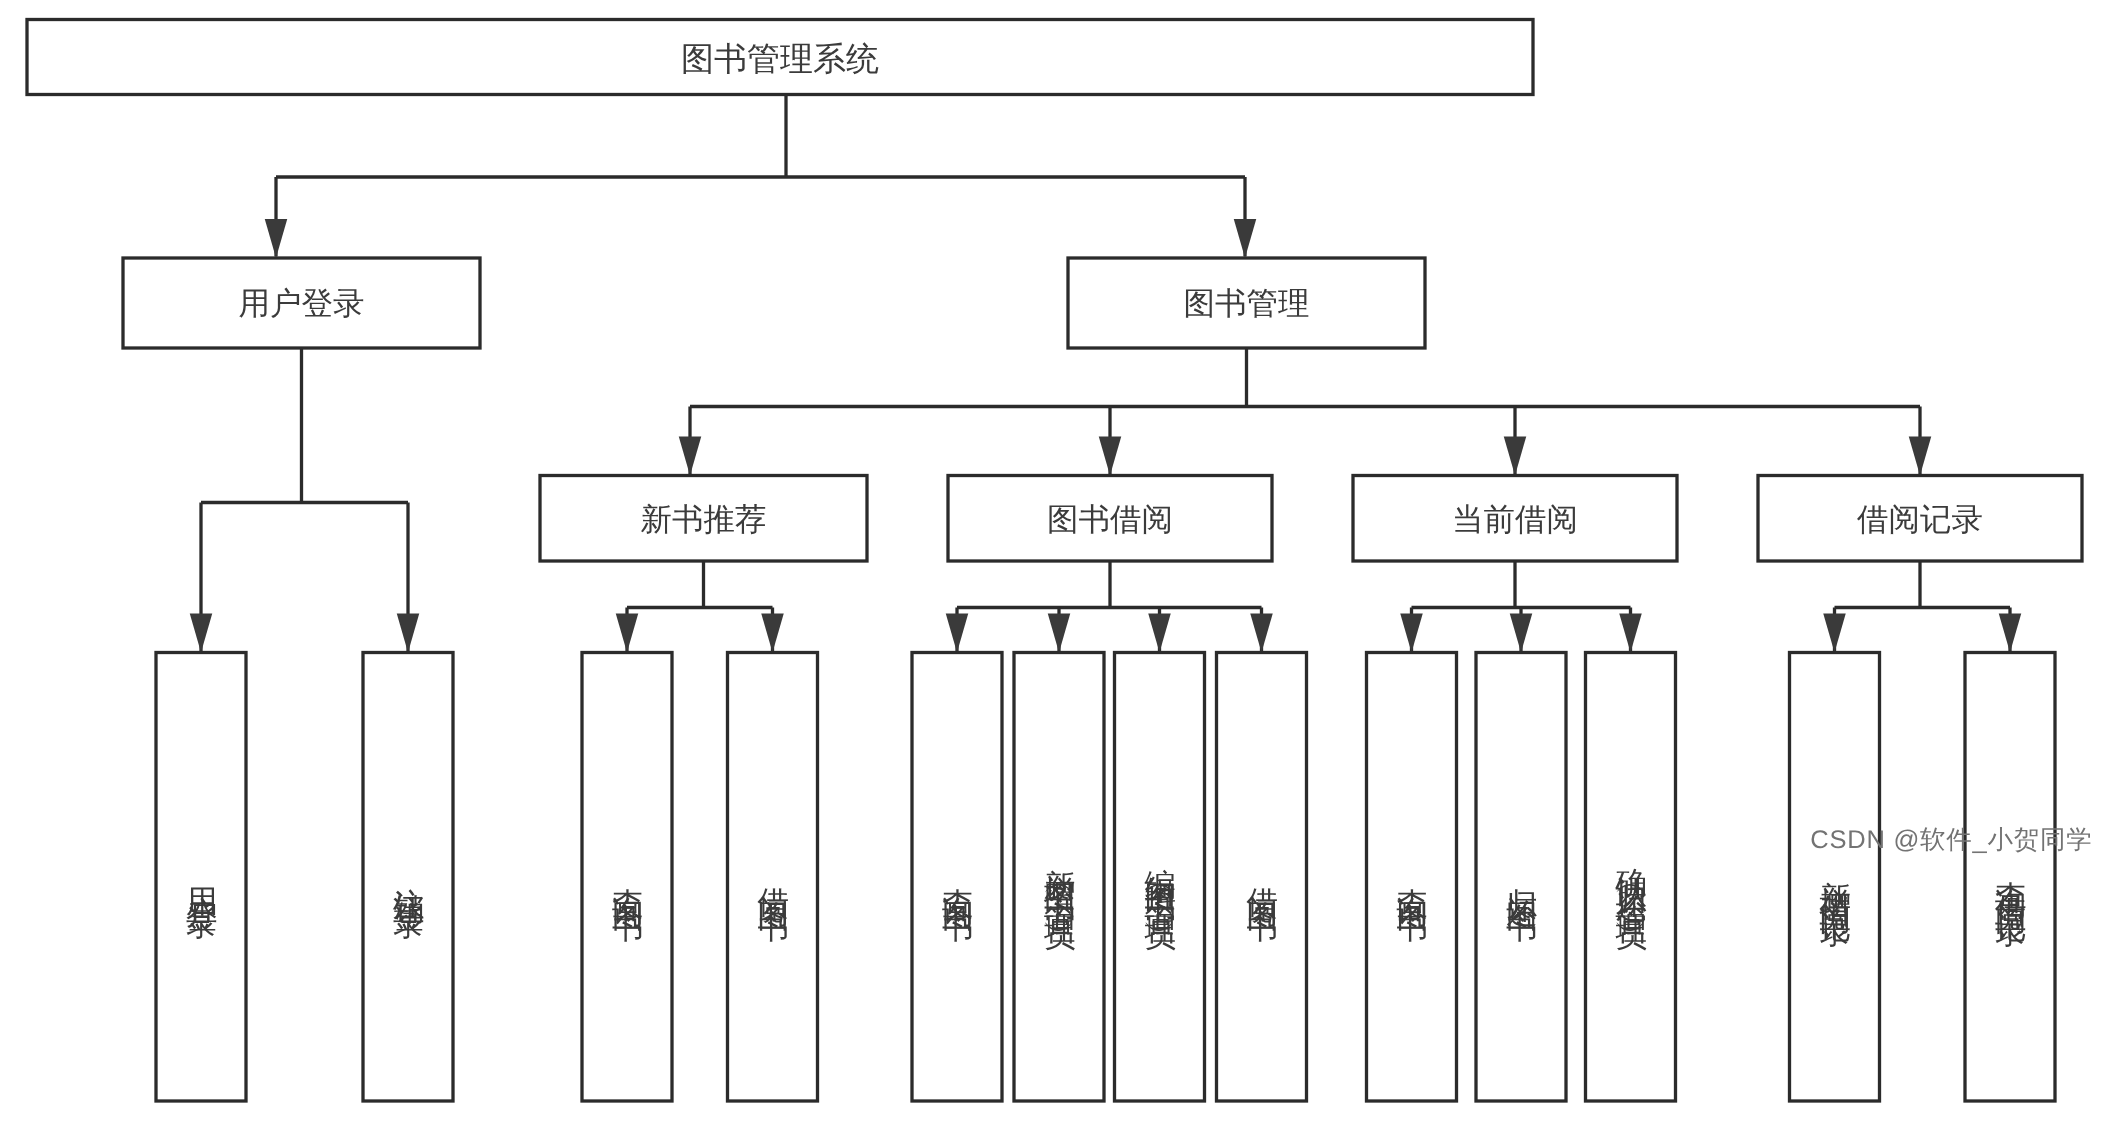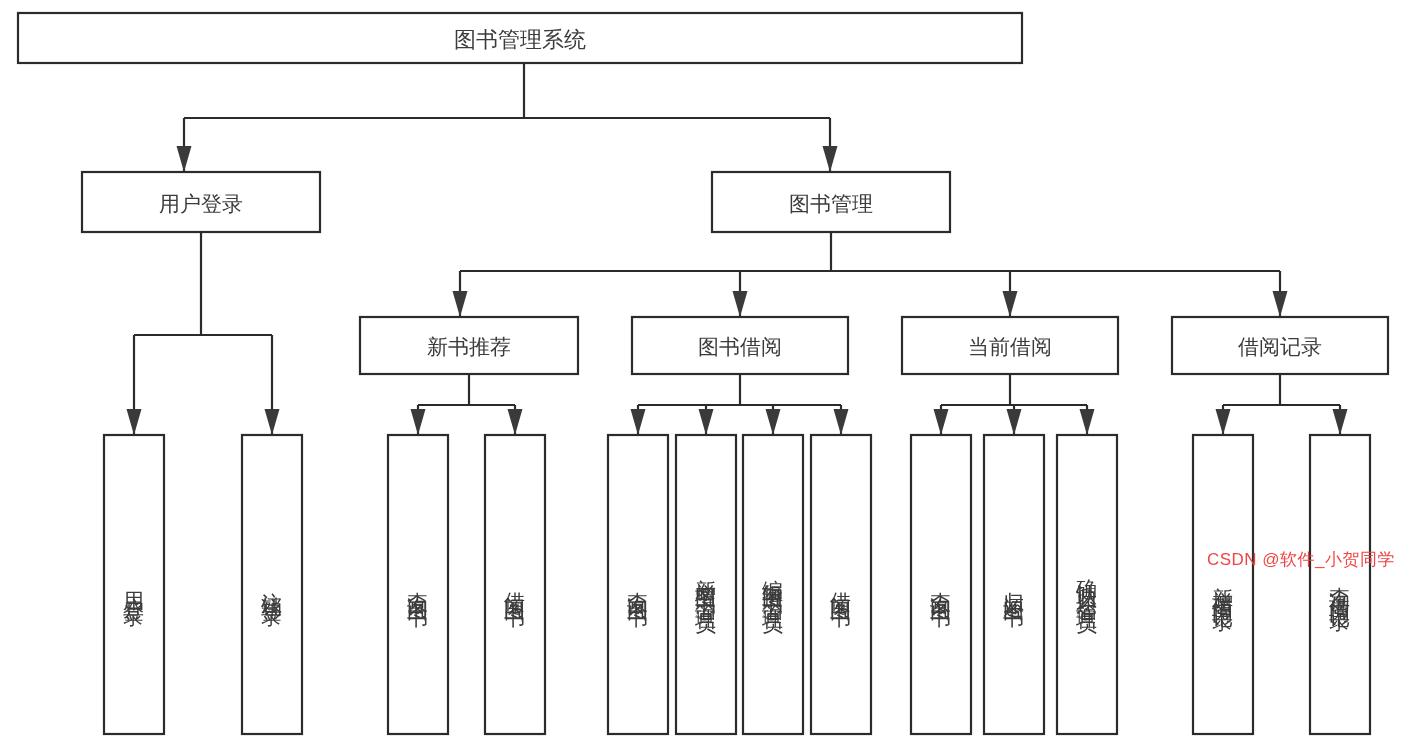--- a/index.html
+++ b/index.html
@@ -70,21 +70,21 @@
     letter-spacing: 5px;
     color: #3b3b3b;
     white-space: nowrap;
   }
   .watermark {
     position: absolute;
     right: 10px;
     bottom: 6px;
     font-family: "Liberation Sans", "DejaVu Sans", sans-serif;
     font-size: 17px;
-    color: #ef4444;
+    color: #737373;
     letter-spacing: 0.5px;
     white-space: nowrap;
   }
 </style>
 </head>
 <body>
 
 <div id="diagram-root">
 
   <svg class="diagram-canvas" viewBox="0 0 1405 747" xmlns="http://www.w3.org/2000/svg">

